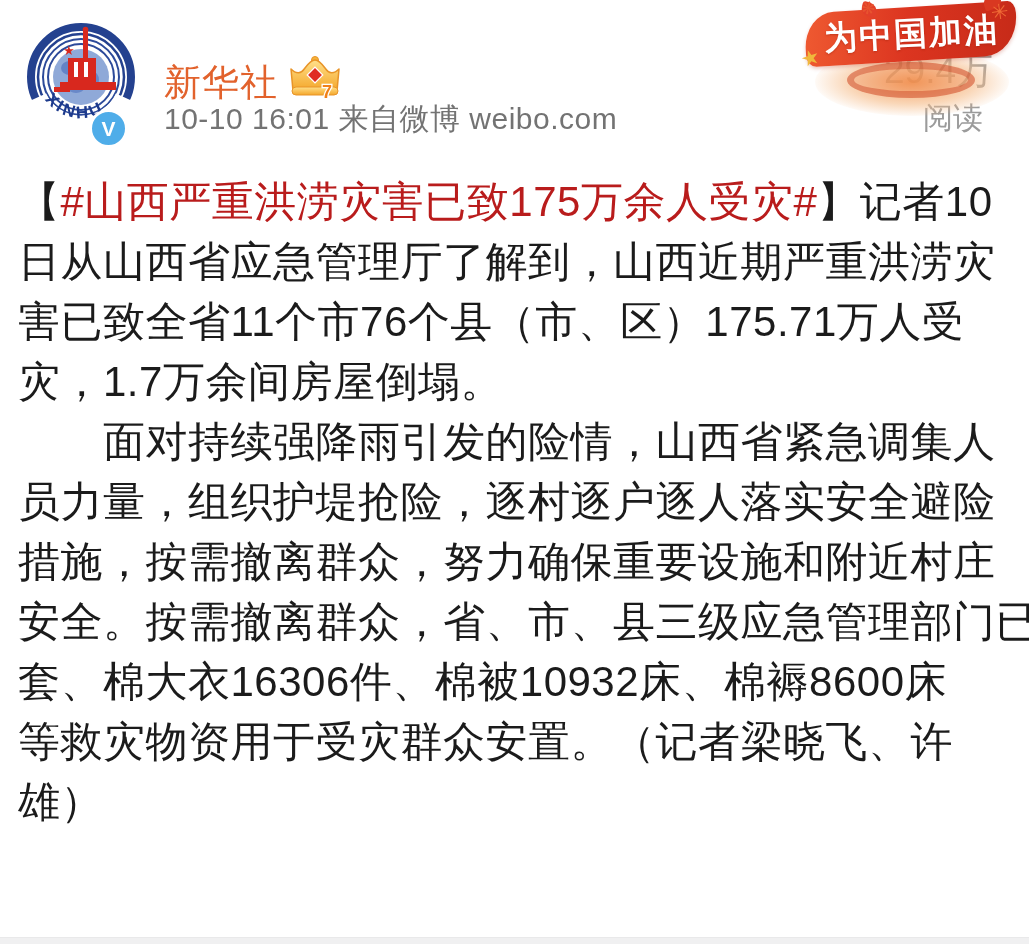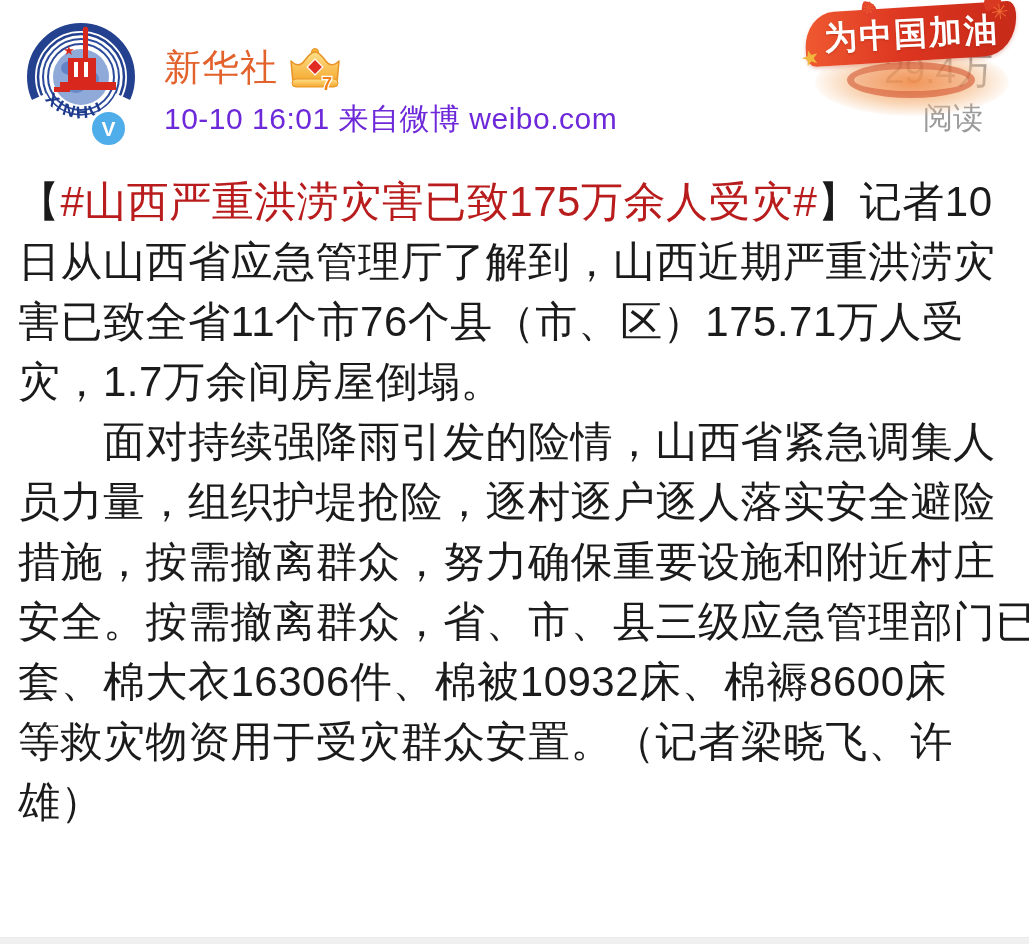--- a/index.html
+++ b/index.html
@@ -37,27 +37,28 @@
   .name-row {
     position: absolute;
     left: 164px; top: 42px;
     display: flex; align-items: center; gap: 10px;
   }
   .account-name {
     font-size: 37px;
     color: #e2622c;
     letter-spacing: 1px;
     cursor: pointer;
+    margin-top: 16px;
   }
   .crown { width: 54px; height: 47px; margin-top: 4px; cursor: pointer; }
   .meta {
     position: absolute;
     left: 164px; top: 99px;
     font-size: 30px;
-    color: #6d28d9;
+    color: #737373;
     letter-spacing: 0.5px;
   }
 
   
   .reads {
     position: absolute;
     right: 36px; top: 46px;
     display: flex; flex-direction: column; align-items: flex-end;
     color: #9b9b9b;
     z-index: 1;

